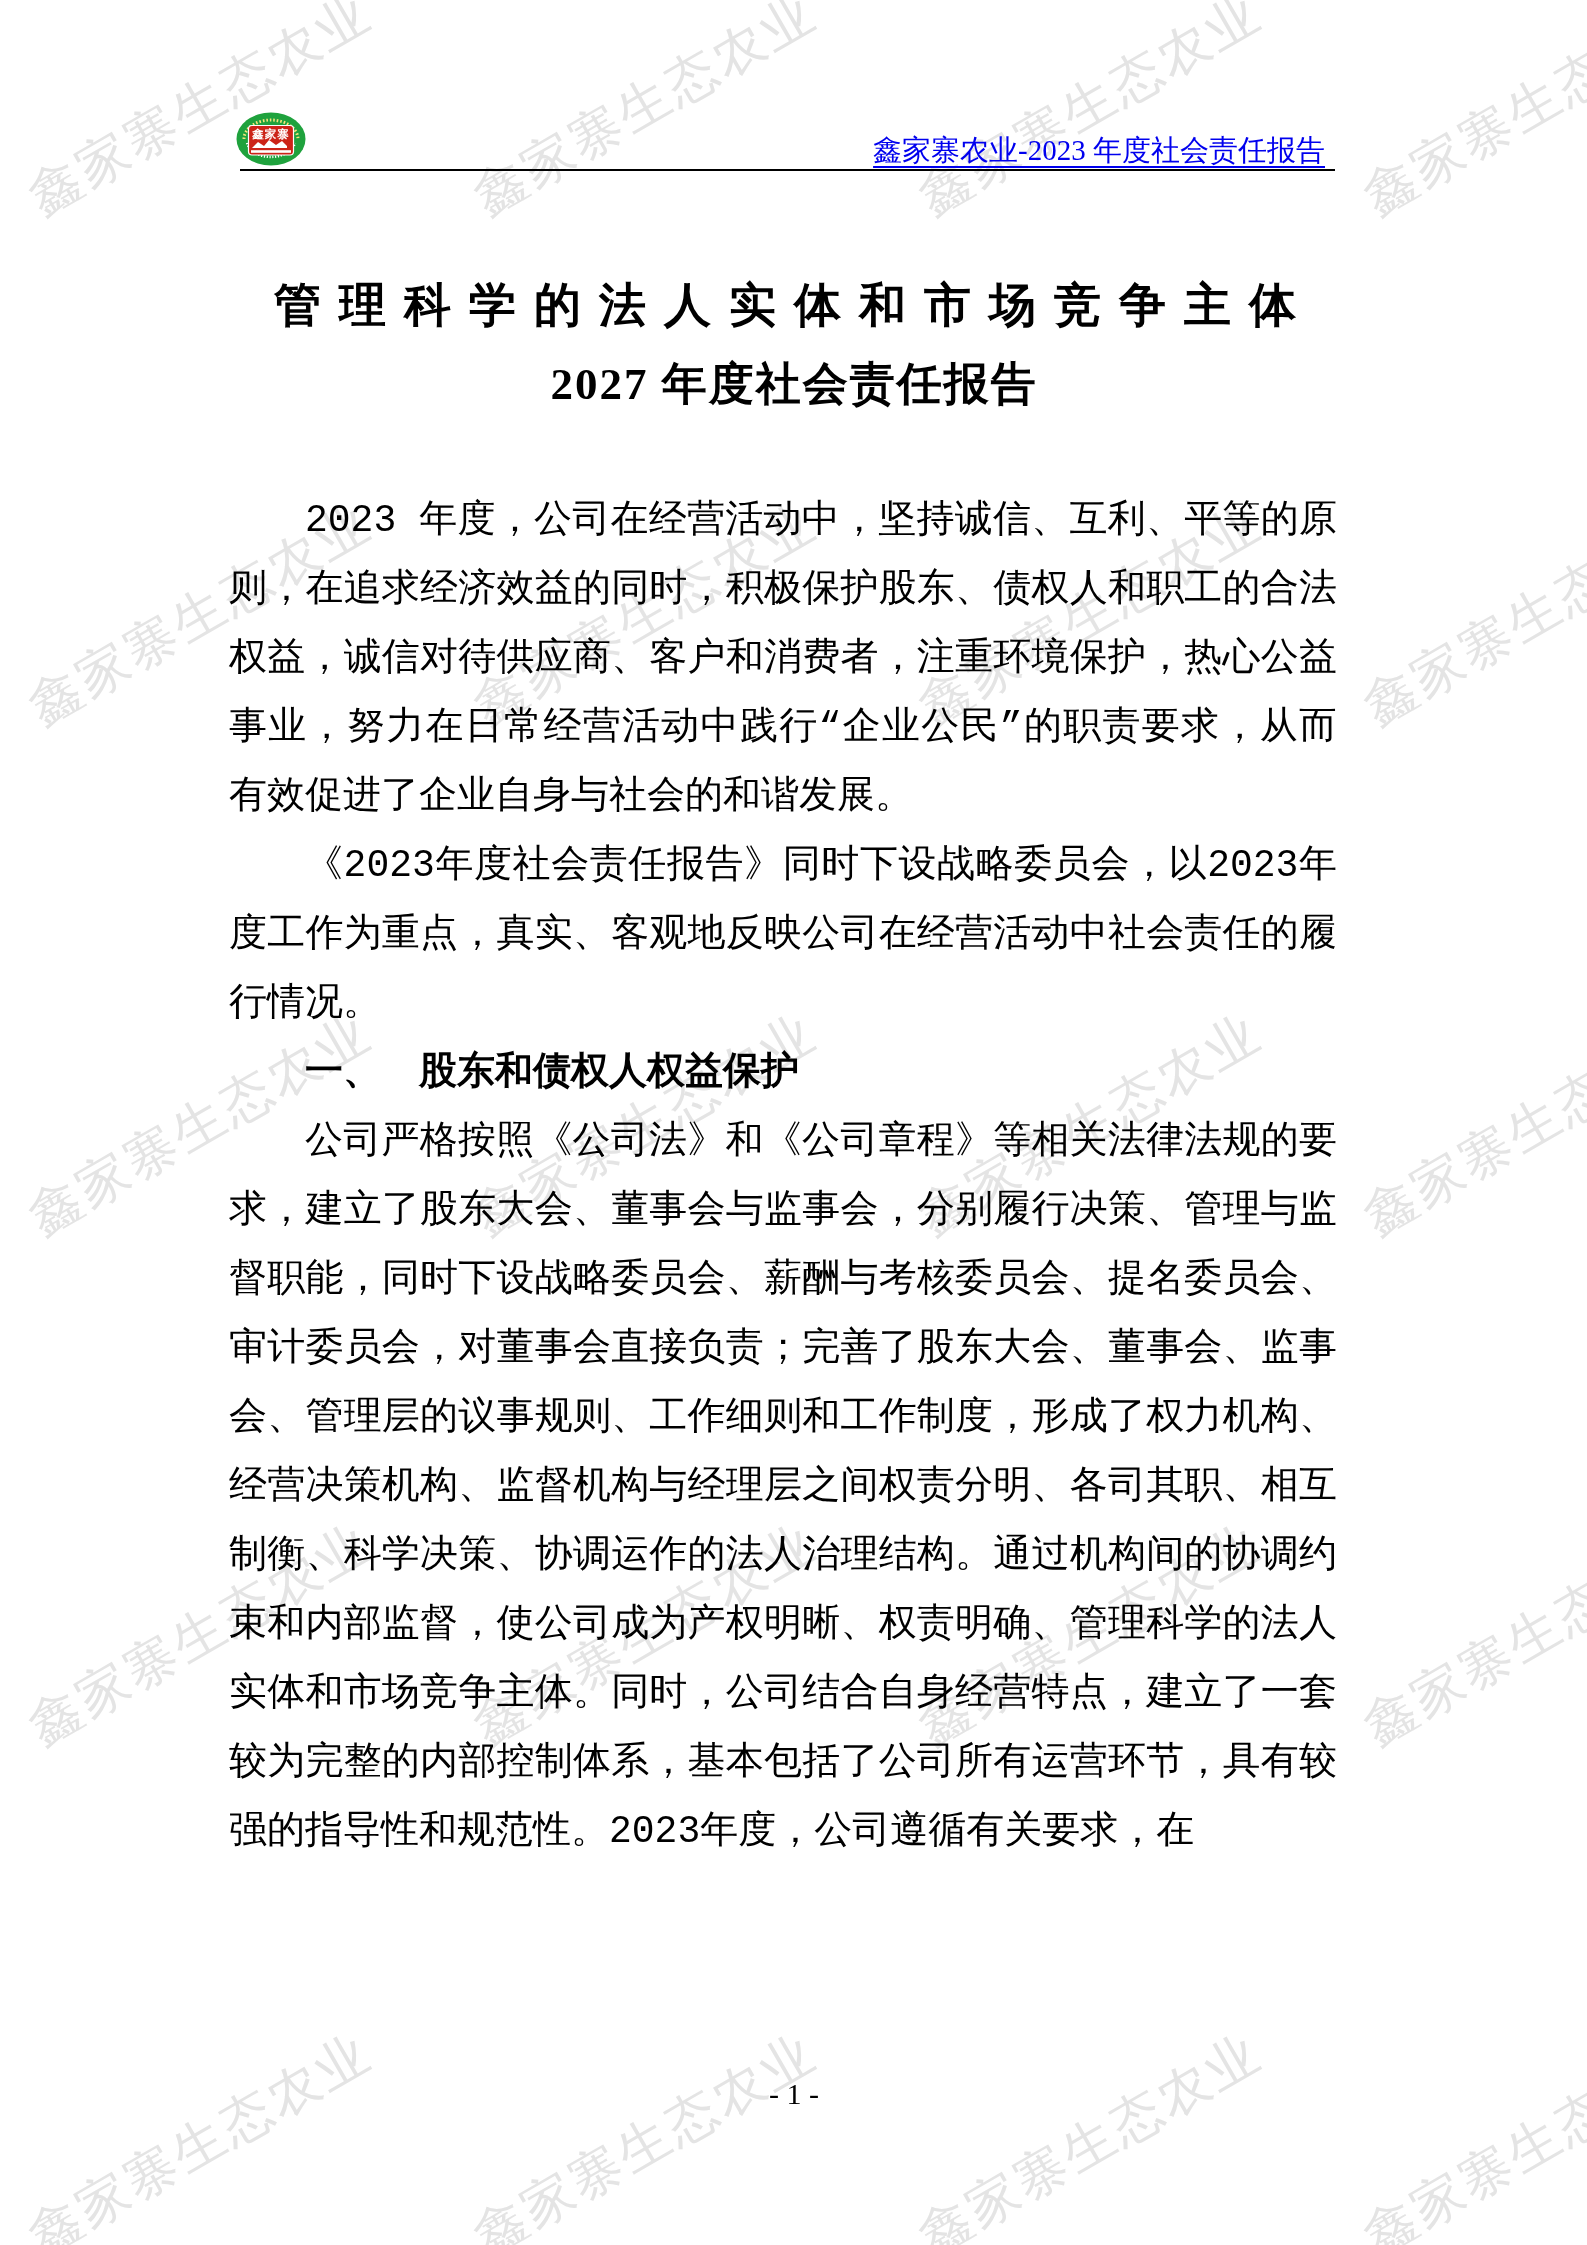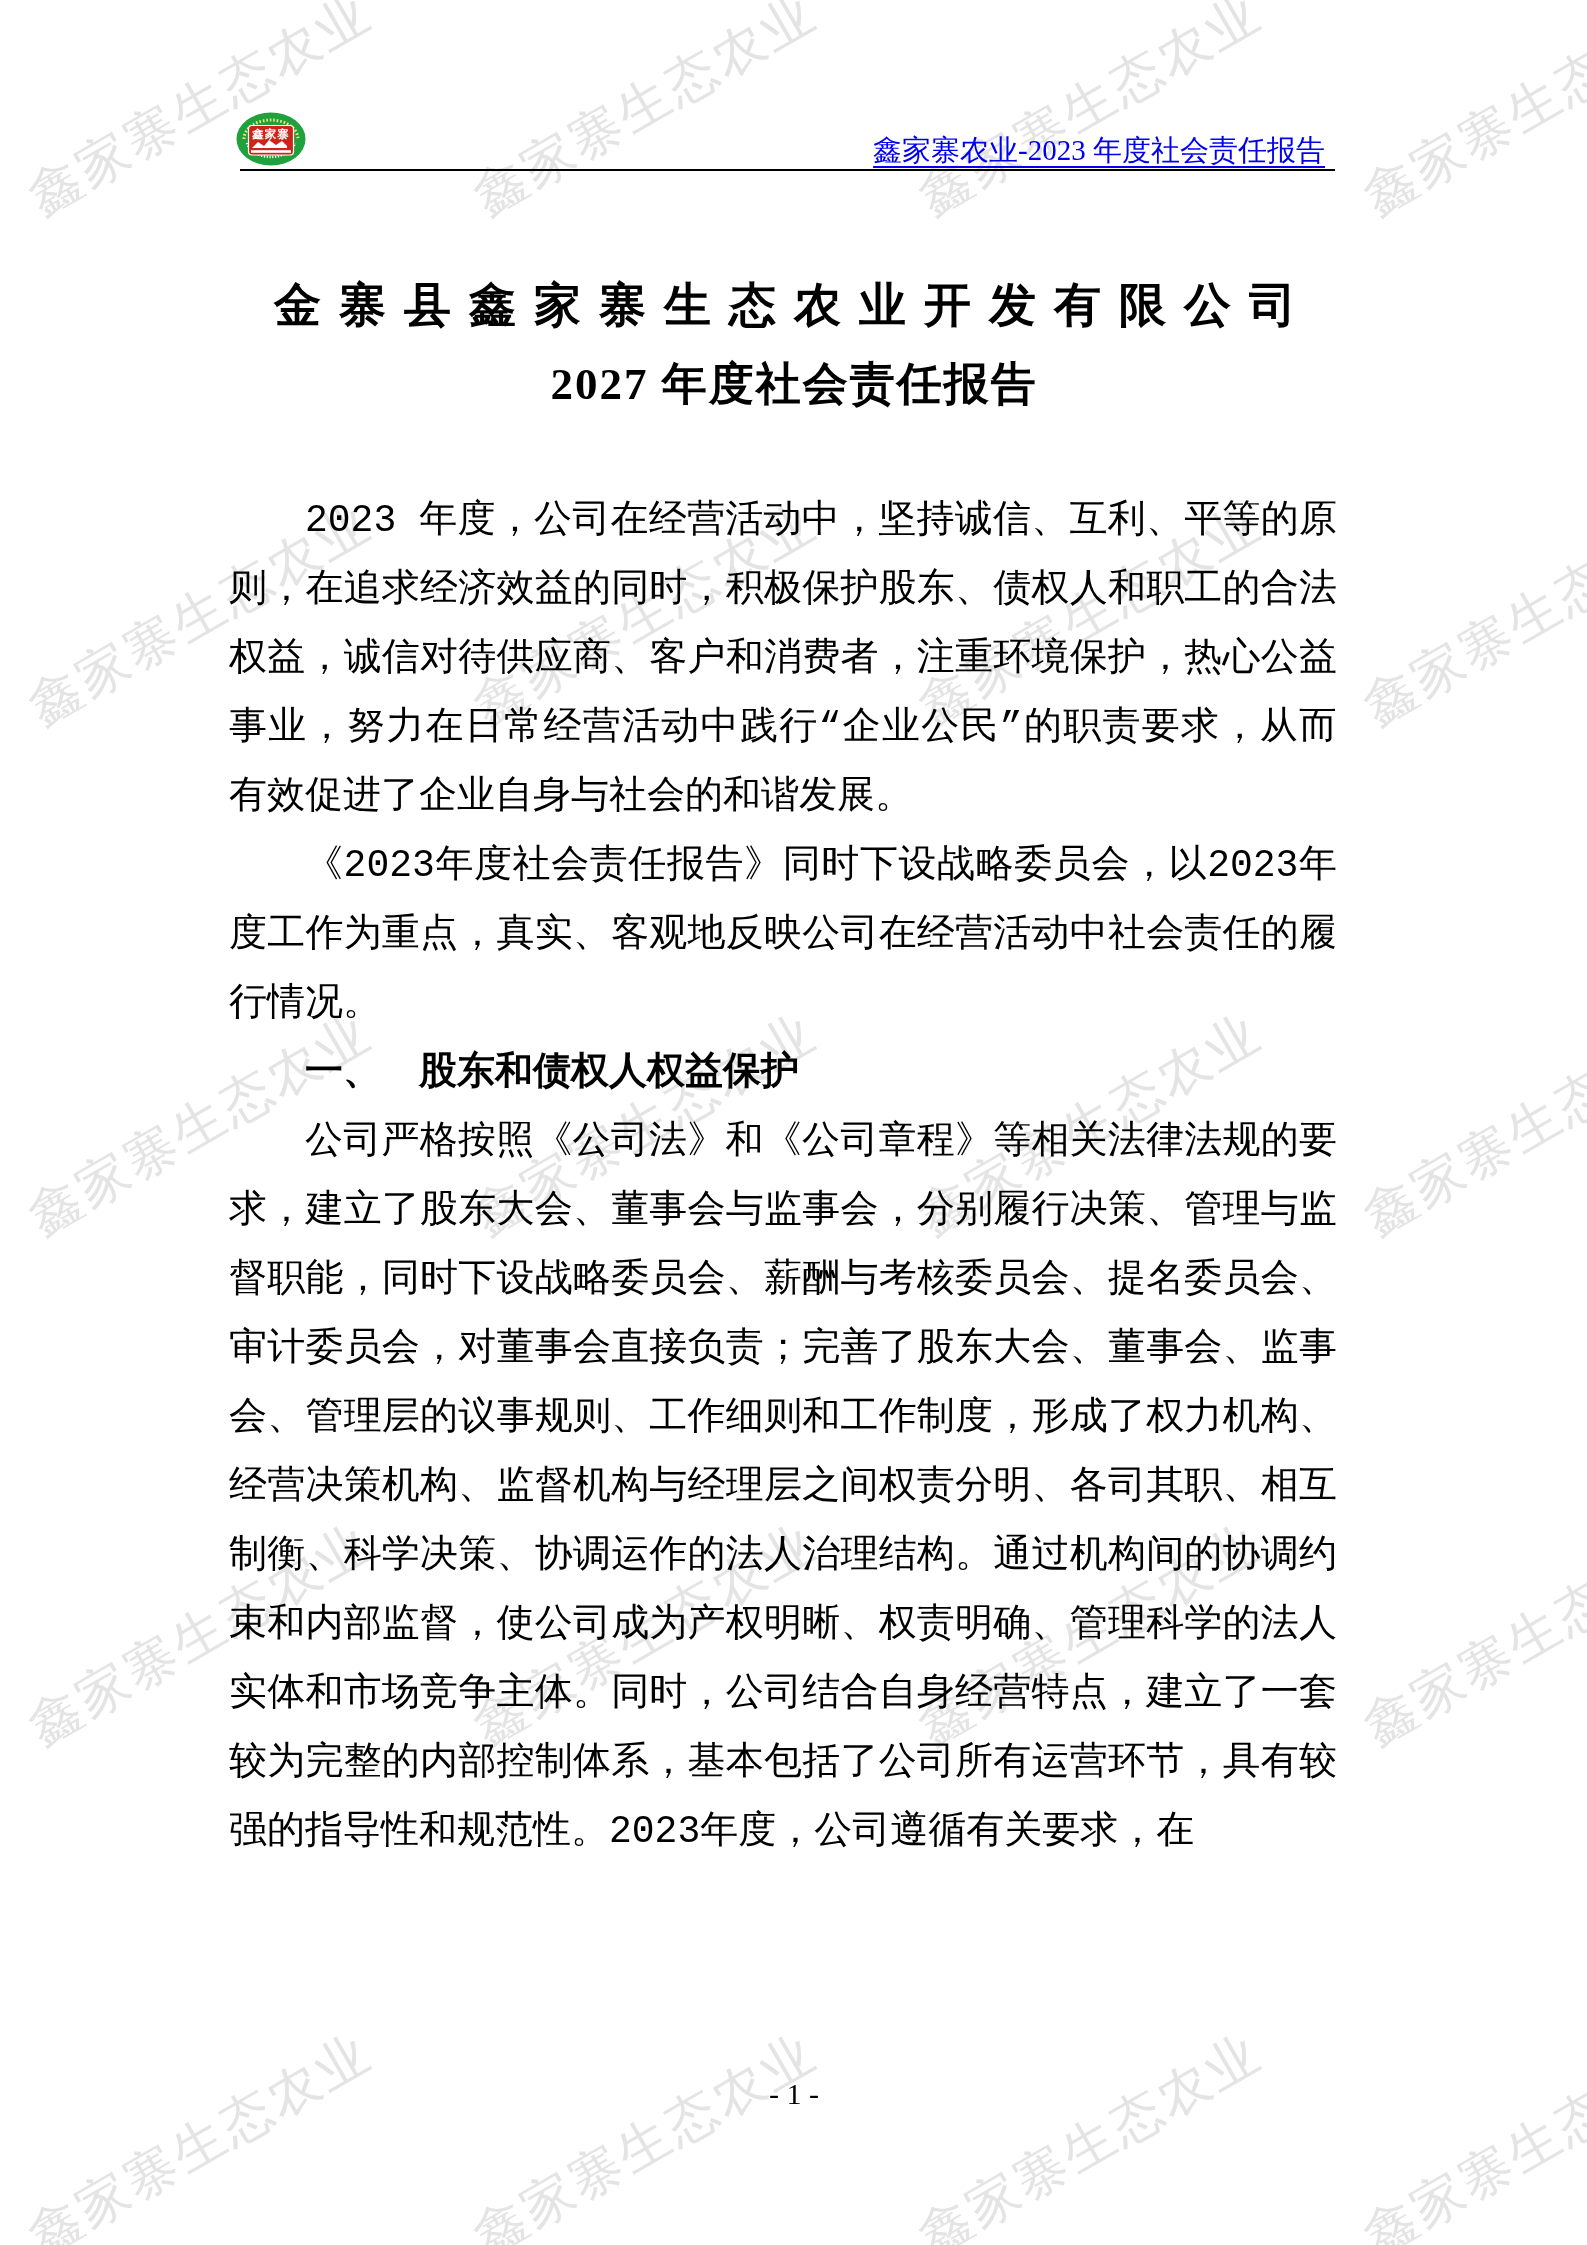--- a/index.html
+++ b/index.html
@@ -99,21 +99,21 @@
       <path d="M16 36 l6 -6 6 4 5 -6 7 5 6 -4 5 5 v2 h-35 z" fill="#ffffff"></path>
       <rect x="15" y="38.2" width="40" height="2.6" fill="#ffffff"></rect>
     </svg>
 
     <div class="header-text" style="color: rgb(0, 0, 238);">
       <span class="u">鑫家寨农业-2023 年度社会责任报告</span>
     </div>
     <div class="header-rule"></div>
 
     <div class="doc-title">
-      <div class="l1">金寨县鑫家寨生态农业开发有限公司</div>
+      <div class="l1">管理科学的法人实体和市场竞争主体</div>
       <div class="l2">2027 年度社会责任报告</div>
     </div>
 
     <div class="body-text">
         <p>2023 年度，公司在经营活动中，坚持诚信、互利、平等的原则，在追求经济效益的同时，积极保护股东、债权人和职工的合法权益，诚信对待供应商、客户和消费者，注重环境保护，热心公益事业，努力在日常经营活动中践行“企业公民”的职责要求，从而有效促进了企业自身与社会的和谐发展。</p>
         <p>《2023年度社会责任报告》同时下设战略委员会，以2023年度工作为重点，真实、客观地反映公司在经营活动中社会责任的履行情况。</p>
         <p class="h">一、　股东和债权人权益保护</p>
         <p>公司严格按照《公司法》和《公司章程》等相关法律法规的要求，建立了股东大会、董事会与监事会，分别履行决策、管理与监督职能，同时下设战略委员会、薪酬与考核委员会、提名委员会、审计委员会，对董事会直接负责；完善了股东大会、董事会、监事会、管理层的议事规则、工作细则和工作制度，形成了权力机构、经营决策机构、监督机构与经理层之间权责分明、各司其职、相互制衡、科学决策、协调运作的法人治理结构。通过机构间的协调约束和内部监督，使公司成为产权明晰、权责明确、管理科学的法人实体和市场竞争主体。同时，公司结合自身经营特点，建立了一套较为完整的内部控制体系，基本包括了公司所有运营环节，具有较强的指导性和规范性。2023年度，公司遵循有关要求，在</p>
       </div>
 

